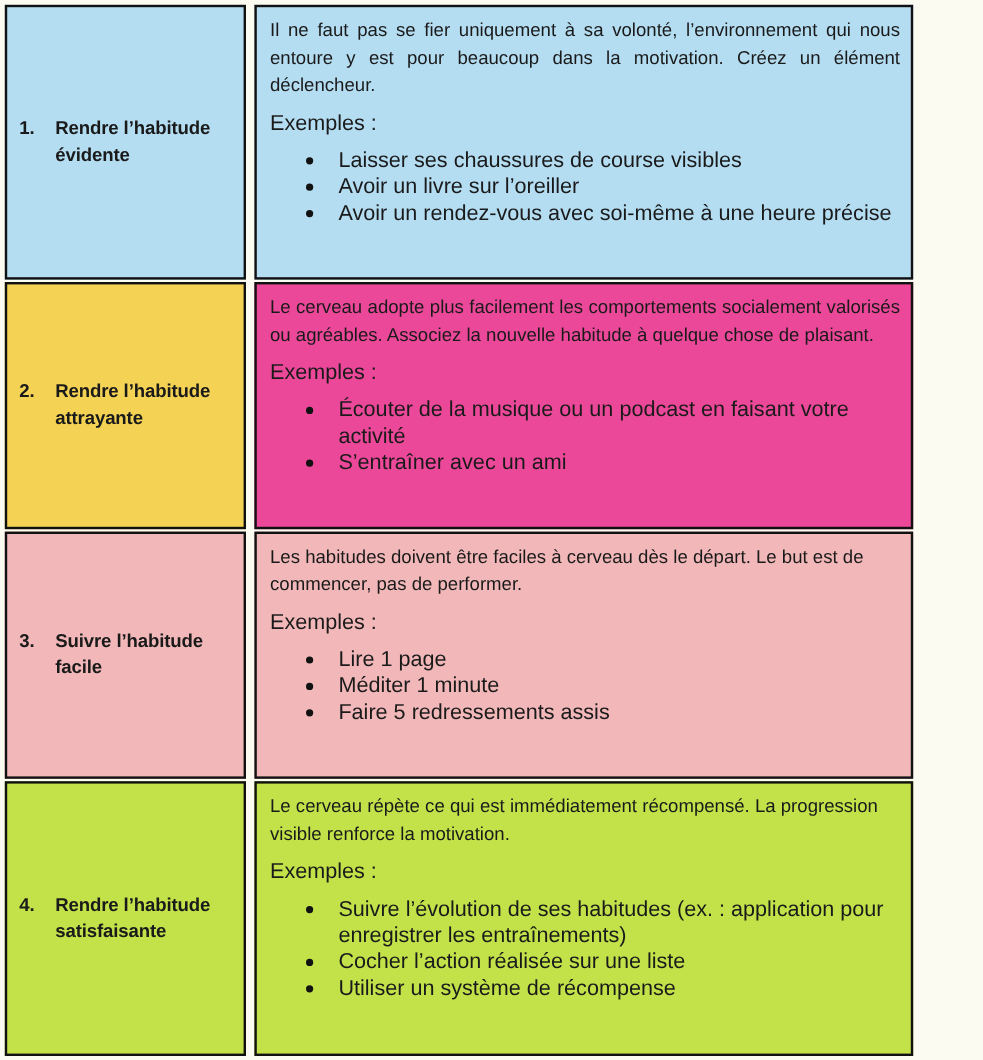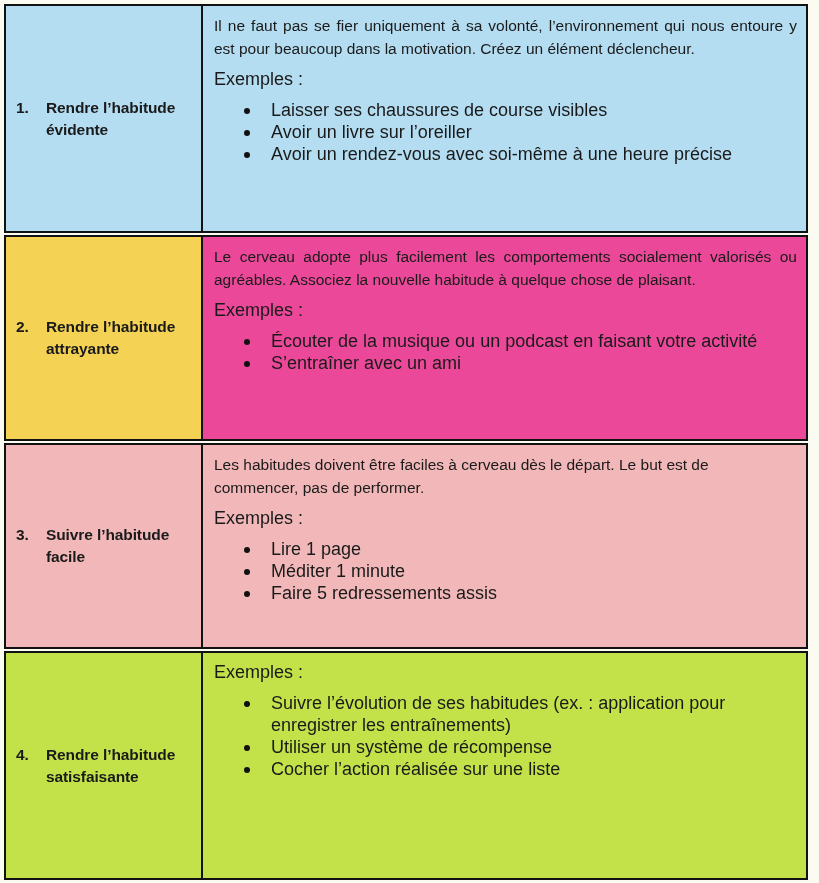--- a/index.html
+++ b/index.html
@@ -28,22 +28,22 @@
       border: 2px solid #111;
       position: absolute;
     }
     .left {
       left: 0;
       width: 201px;
       display: flex;
       align-items: center;
     }
     .right {
-      left: 197px;
-      width: 607px;
+      left: 208px;
+      width: 549px;
       padding: 8px 9px 12px 11px;
     }
     .title {
       display: flex;
       font-weight: bold;
       font-size: 15.5px;
       line-height: 22px;
       padding-left: 10px;
       letter-spacing: -0.1px;
     }
@@ -148,22 +148,23 @@
   </div>
 
   <div class="row-wrap">
     <div class="cell left" style="top:647px;height:229px;background:#c3e24a;">
       <div class="title">
         <span class="num">4.</span>
         <span class="label">Rendre l’habitude satisfaisante</span>
       </div>
     </div>
     <div class="cell right" style="top:647px;height:229px;background:#c3e24a;">
+      <p class="desc left-align">Le cerveau répète ce qui est immédiatement récompensé. La progression visible renforce la motivation.</p>
       <p class="ex-label">Exemples :</p>
       <ul class="examples">
         <li><span class="bullet"></span><span>Suivre l’évolution de ses habitudes (ex. : application pour enregistrer les entraînements)</span></li>
+        <li><span class="bullet"></span><span>Cocher l’action réalisée sur une liste</span></li>
         <li><span class="bullet"></span><span>Utiliser un système de récompense</span></li>
-        <li><span class="bullet"></span><span>Cocher l’action réalisée sur une liste</span></li>
       </ul>
     </div>
   </div>
 
 </div>
 
 </body></html>

